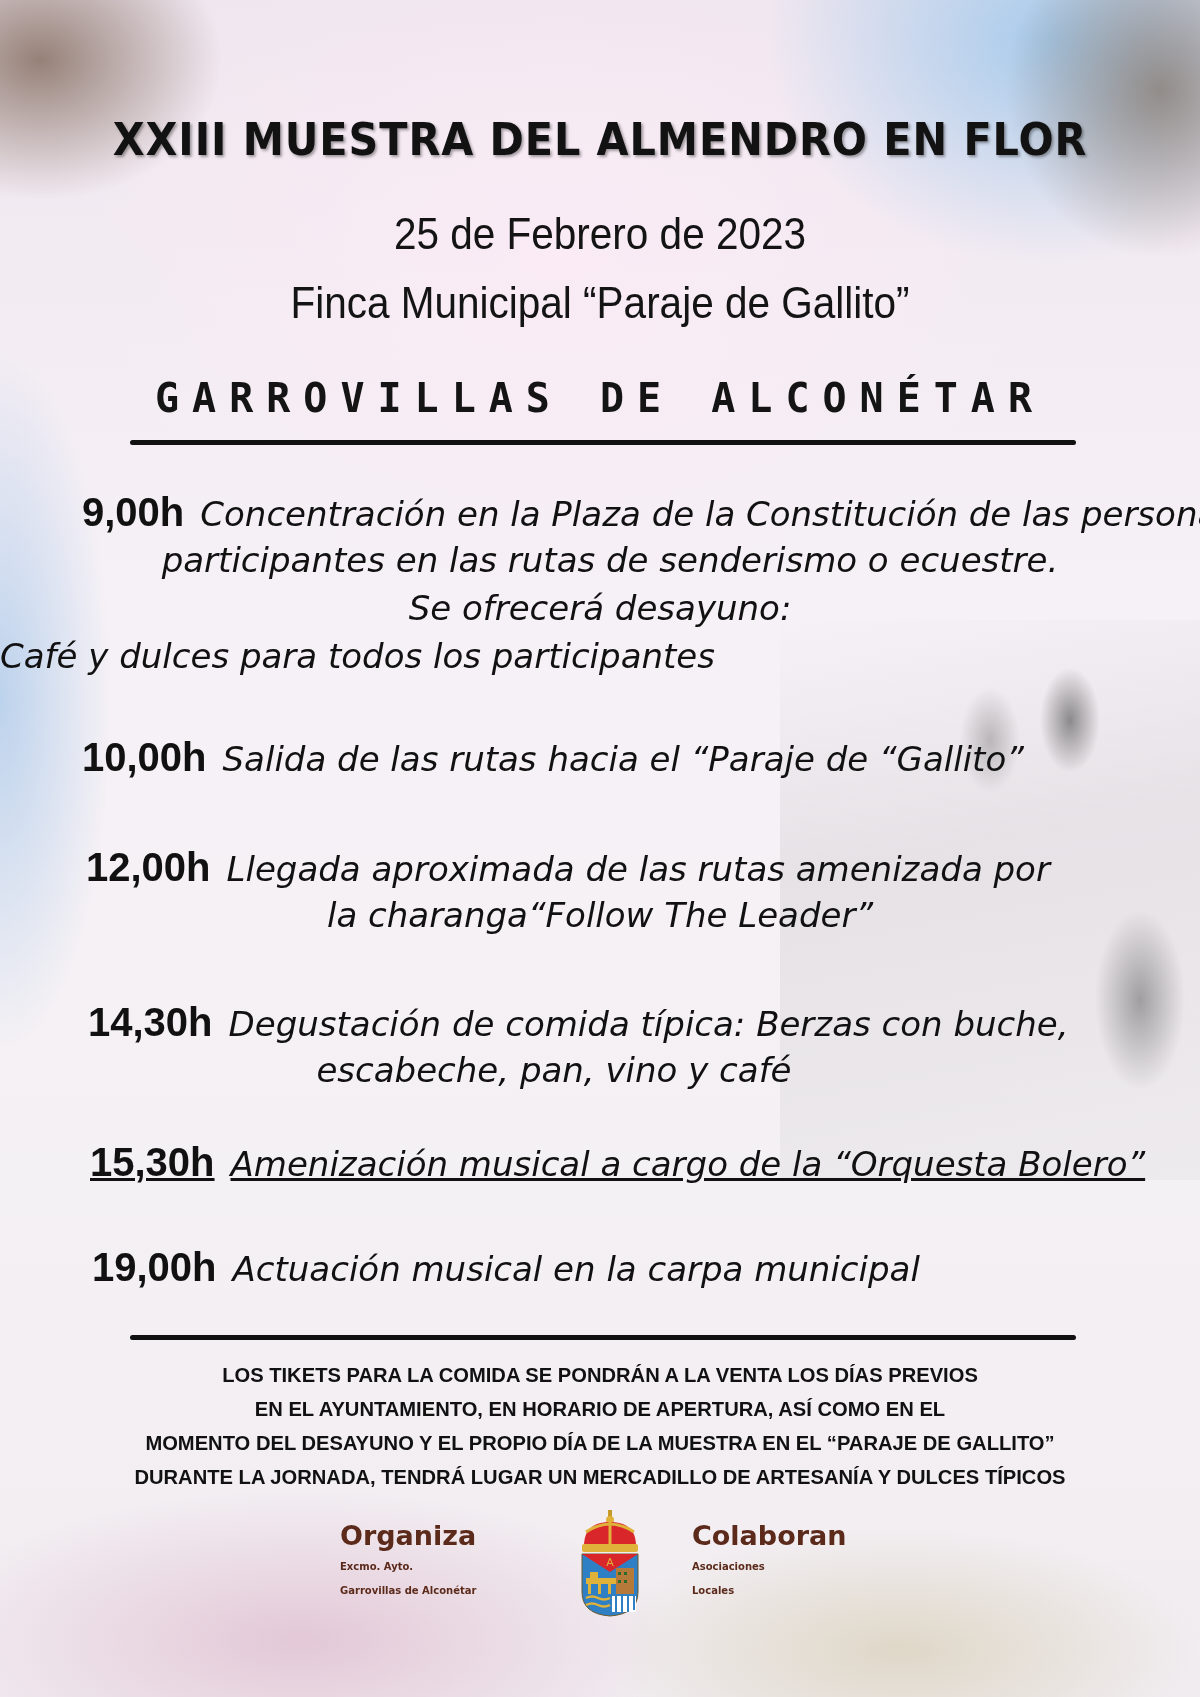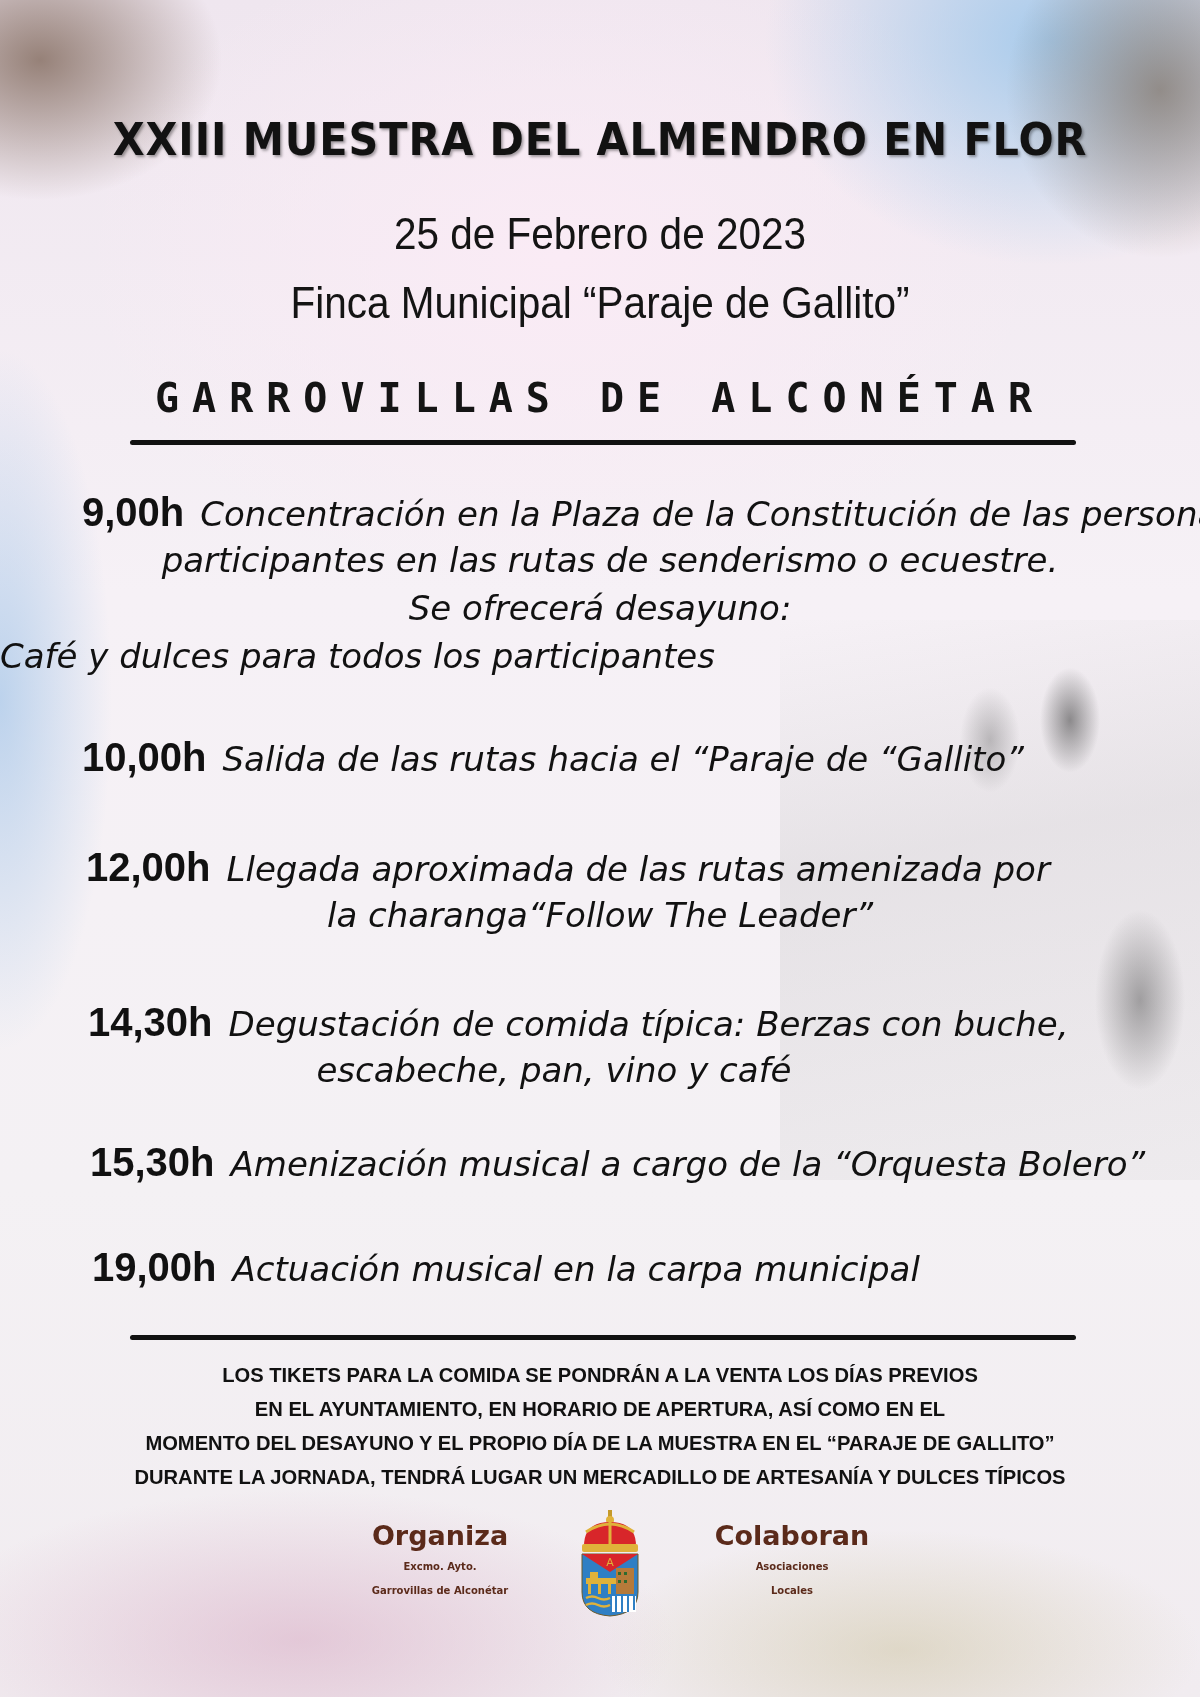--- a/index.html
+++ b/index.html
@@ -55,21 +55,21 @@
   .event .time {
     font-family: "Liberation Sans", sans-serif; font-weight: bold; font-style: normal;
     font-size: 40px; margin-right: 16px;
   }
   .notice {
     position: absolute; top: 1358px; left: 0; width: 1200px; text-align: center;
     font-family: "Liberation Sans", sans-serif; font-weight: bold; font-size: 21px;
     line-height: 34px; color: #111; transform: scaleX(0.96);
   }
   .credits { position: absolute; top: 1520px; left: 0; width: 1200px; }
-  .credit-col { position: absolute; text-align: center; color: #5b2a1a; font-family: "DejaVu Sans", sans-serif; font-weight: bold; }
+  .credit-col { position: absolute; text-align: left; color: #5b2a1a; font-family: "DejaVu Sans", sans-serif; font-weight: bold; }
   .credit-col .head { font-size: 27px; }
   .credit-col .sub { font-size: 10px; line-height: 24px; }
   .crest { position: absolute; left: 578px; top: -10px; width: 64px; height: 108px; }
 </style>
 </head>
 <body>
 
 <div class="sketch"></div>
 
 <div class="wrap">
@@ -114,21 +114,21 @@
   <div class="event" style="top:1000px;">
     <div class="line" style="left:88px; top:0;text-align:right;">
       <span class="time">14,30h</span><span>Degustación de comida típica: Berzas con buche,</span>
     </div>
     <div class="line" style="left:0; width:1200px; text-align:center; top:50px; padding-right:92px; box-sizing:border-box;">
       <span>escabeche, pan, vino y café</span>
     </div>
   </div>
 
   <div class="event" style="top:1140px;">
-    <div class="line" style="left:90px; top:0;">
+    <div class="line" style="left:90px; top:0;text-decoration:underline;">
       <span class="time">15,30h</span><span>Amenización musical a cargo de la “Orquesta Bolero”</span>
     </div>
   </div>
 
   <div class="event" style="top:1245px;">
     <div class="line" style="left:92px; top:0;">
       <span class="time">19,00h</span><span>Actuación musical en la carpa municipal</span>
     </div>
   </div>
 

